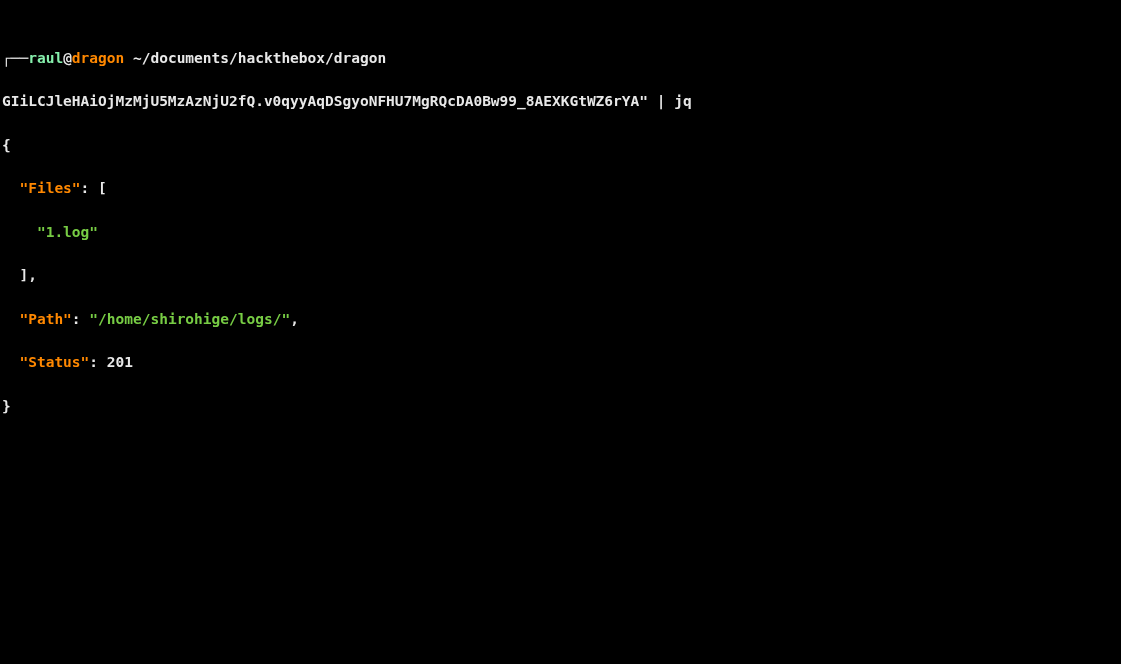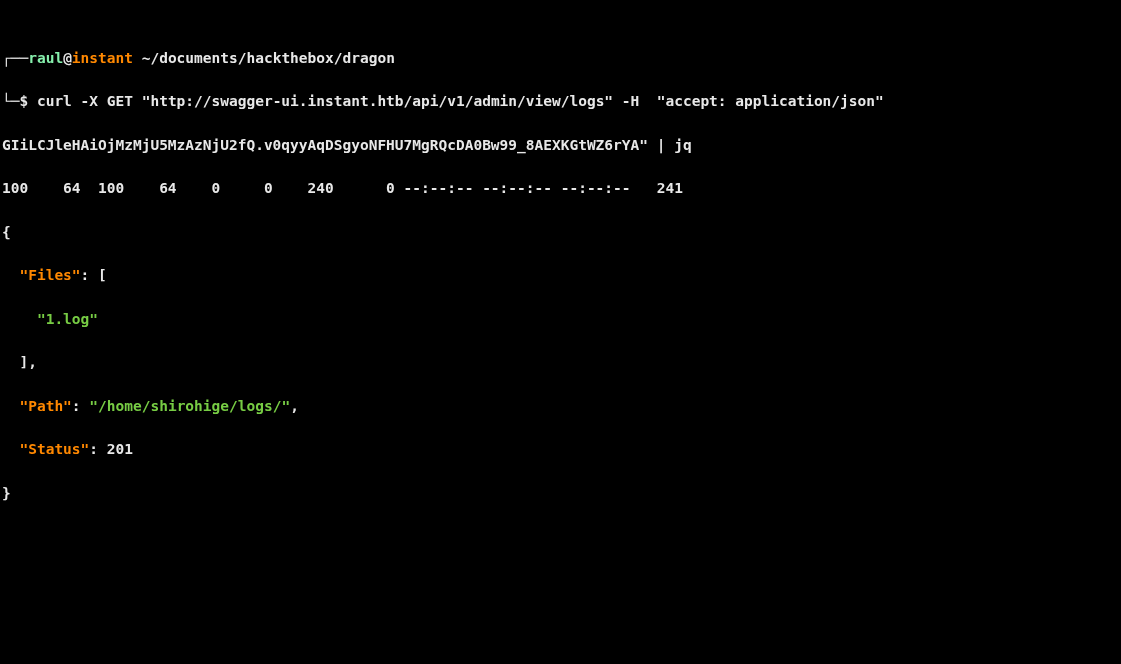--- a/index.html
+++ b/index.html
@@ -26,24 +26,22 @@
   .jkey { color: #ff8800; font-weight: bold; }
   .jstr { color: #77cc44; }
   .jnum { color: #e8e8e8; }
   .jpunct { color: #e8e8e8; font-weight: bold; }
 </style>
 </head>
 <body>
 
 <div class="term">
 
-<div><span class="hook">┌──</span><span class="user">raul</span><span class="at">@</span><span class="host">instant</span><span class="path"> </span><span class="path">~/documents/hackthebox/dragon</span></div>
-<div><span class="hook">└─</span><span class="plain">$</span><span class="cmd"> curl -X GET "http://swagger-ui.instant.htb/api/v1/admin/view/logs" -H  "accept: application/json"</span></div>
+<div><span class="hook">┌──</span><span class="user">raul</span><span class="at">@</span><span class="host">dragon</span><span class="path"> </span><span class="path">~/documents/hackthebox/dragon</span></div>
 <div class="cmd">GIiLCJleHAiOjMzMjU5MzAzNjU2fQ.v0qyyAqDSgyoNFHU7MgRQcDA0Bw99_8AEXKGtWZ6rYA" | jq</div>
-<div class="plain">100    64  100    64    0     0    240      0 --:--:-- --:--:-- --:--:--   241</div>
 <div class="jpunct">{</div>
 <div>  <span class="jkey">"Files"</span><span class="jpunct">: [</span></div>
 <div>    <span class="jstr">"1.log"</span></div>
 <div>  <span class="jpunct">],</span></div>
 <div>  <span class="jkey">"Path"</span><span class="jpunct">: </span><span class="jstr">"/home/shirohige/logs/"</span><span class="jpunct">,</span></div>
 <div>  <span class="jkey">"Status"</span><span class="jpunct">: </span><span class="jnum">201</span></div>
 <div class="jpunct">}</div>
 
 
 

